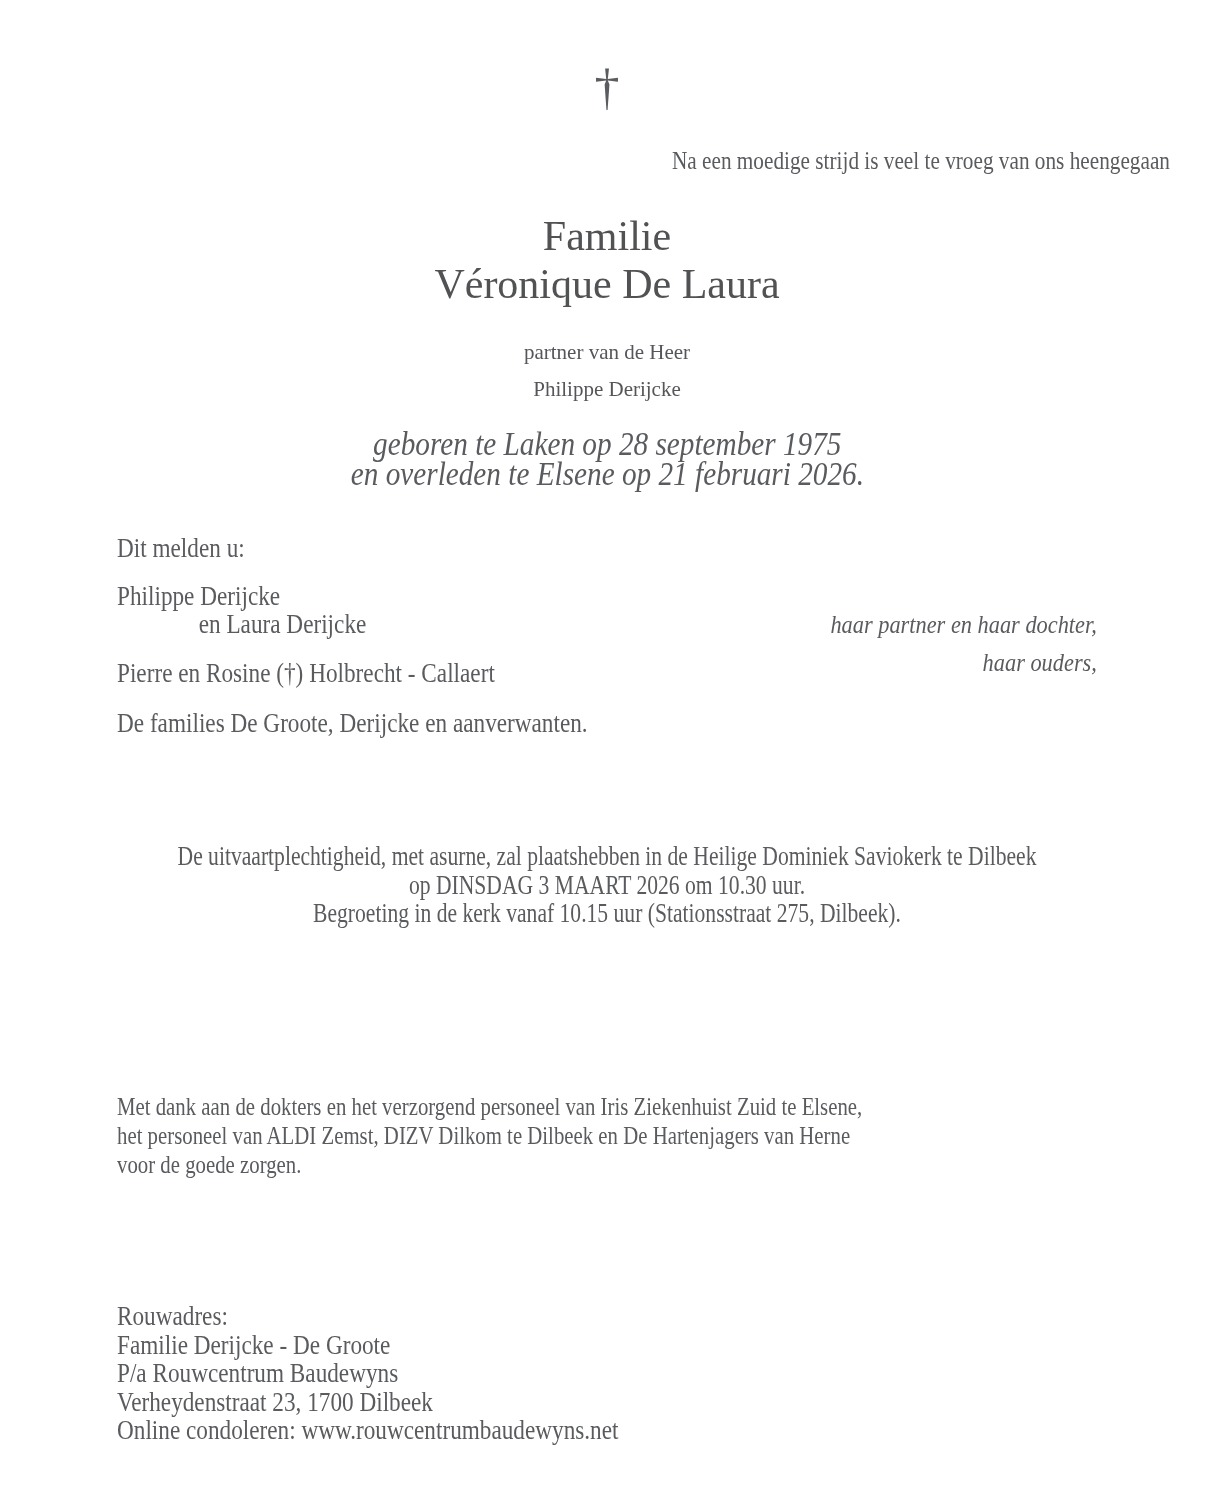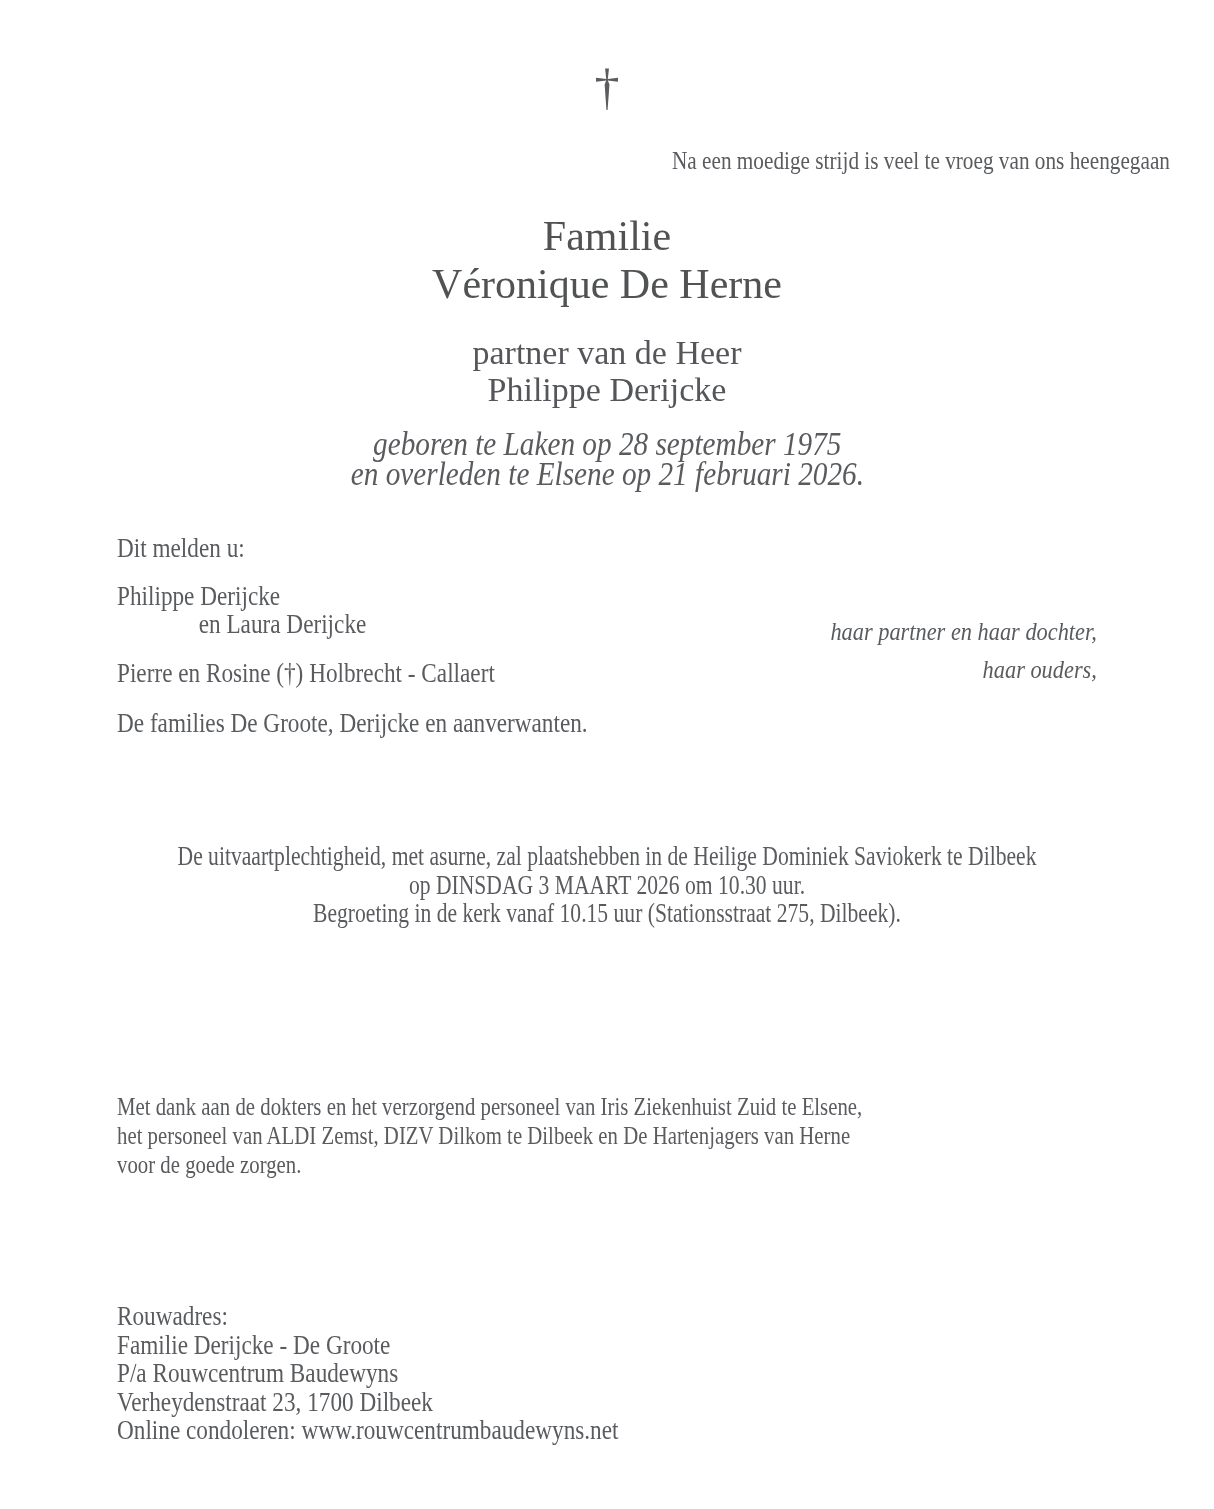--- a/index.html
+++ b/index.html
@@ -29,42 +29,41 @@
   .intro {
     font-size: 25px;
     line-height: 1.1;
   }
   .title {
     font-size: 42px;
     line-height: 48px;
     color: #505254;
   }
   .subtitle {
-    font-size: 34px;
+    font-size: 21px;
     line-height: 37px;
     color: #54565a;
   }
   .dates {
     font-size: 34px;
     line-height: 30px;
     font-style: italic;
   }
   .body {
     font-size: 27px;
     line-height: 28px;
   }
   .body-sm {
     font-size: 26px;
     line-height: 29px;
   }
   .rel {
     font-size: 26px;
     line-height: 28px;
     font-style: italic;
-    margin-top: 7px;
   }
   .ceremony-line {
     font-size: 27px;
     line-height: 28.5px;
   }
   .addr-line {
     font-size: 27px;
     line-height: 28.5px;
   }
   
@@ -86,21 +85,21 @@
   </div>
 
   <div class="abs centered intro" style="top: 147px; text-align: right;">
     <span class="cx85c">Na een moedige strijd is veel te vroeg van ons heengegaan</span>
   </div>
 
   <div class="abs centered title" style="top: 212px;">
     <span>Familie</span>
   </div>
   <div class="abs centered title" style="top: 260px;">
-    <span>Véronique De Herne</span>
+    <span>Véronique De Laura</span>
   </div>
 
   <div class="abs centered subtitle" style="top: 334px;">
     <span>partner van de Heer</span>
   </div>
   <div class="abs centered subtitle" style="top: 371px;">
     <span>Philippe Derijcke</span>
   </div>
 
   <div class="abs centered dates" style="top: 429px;">

